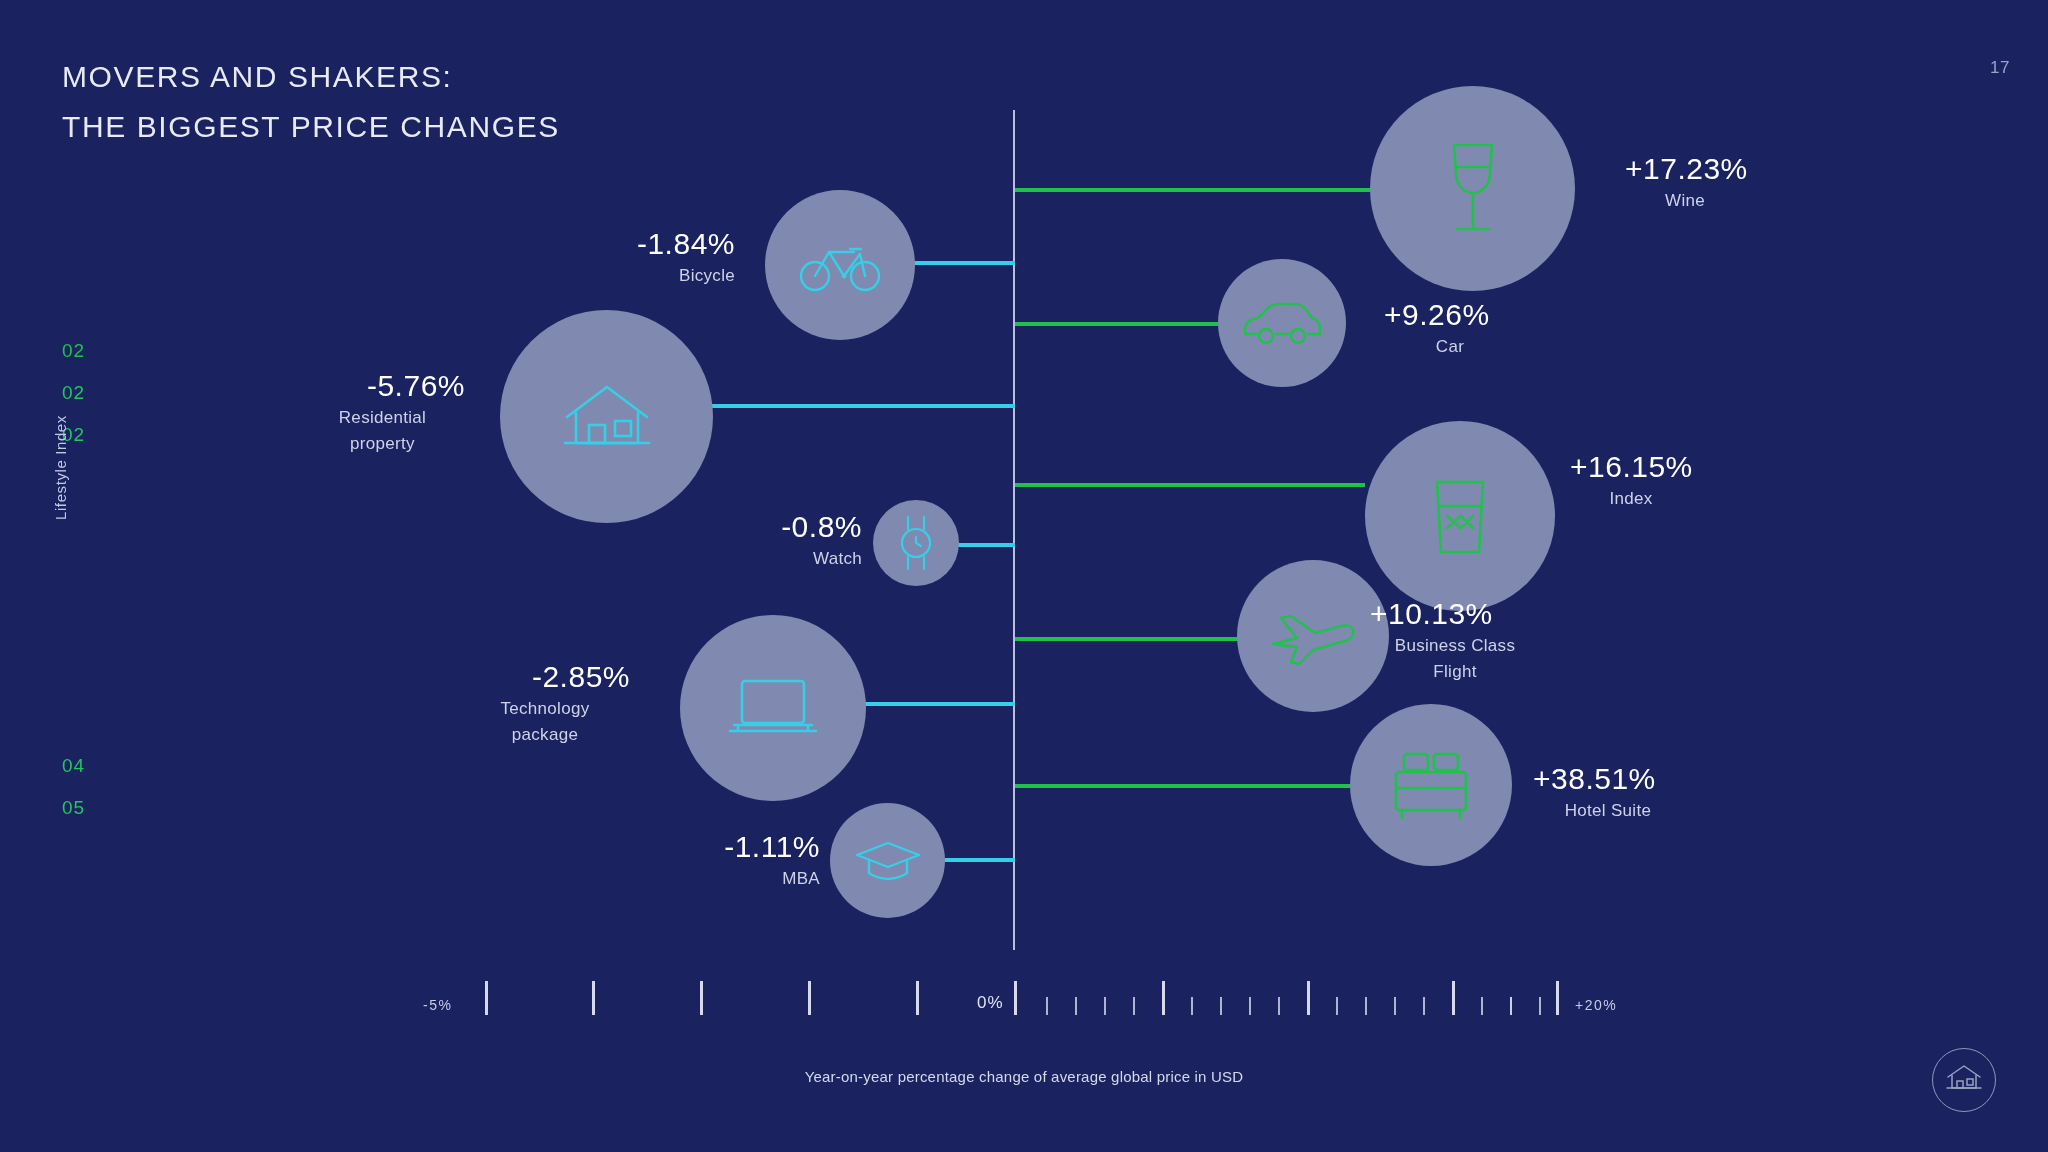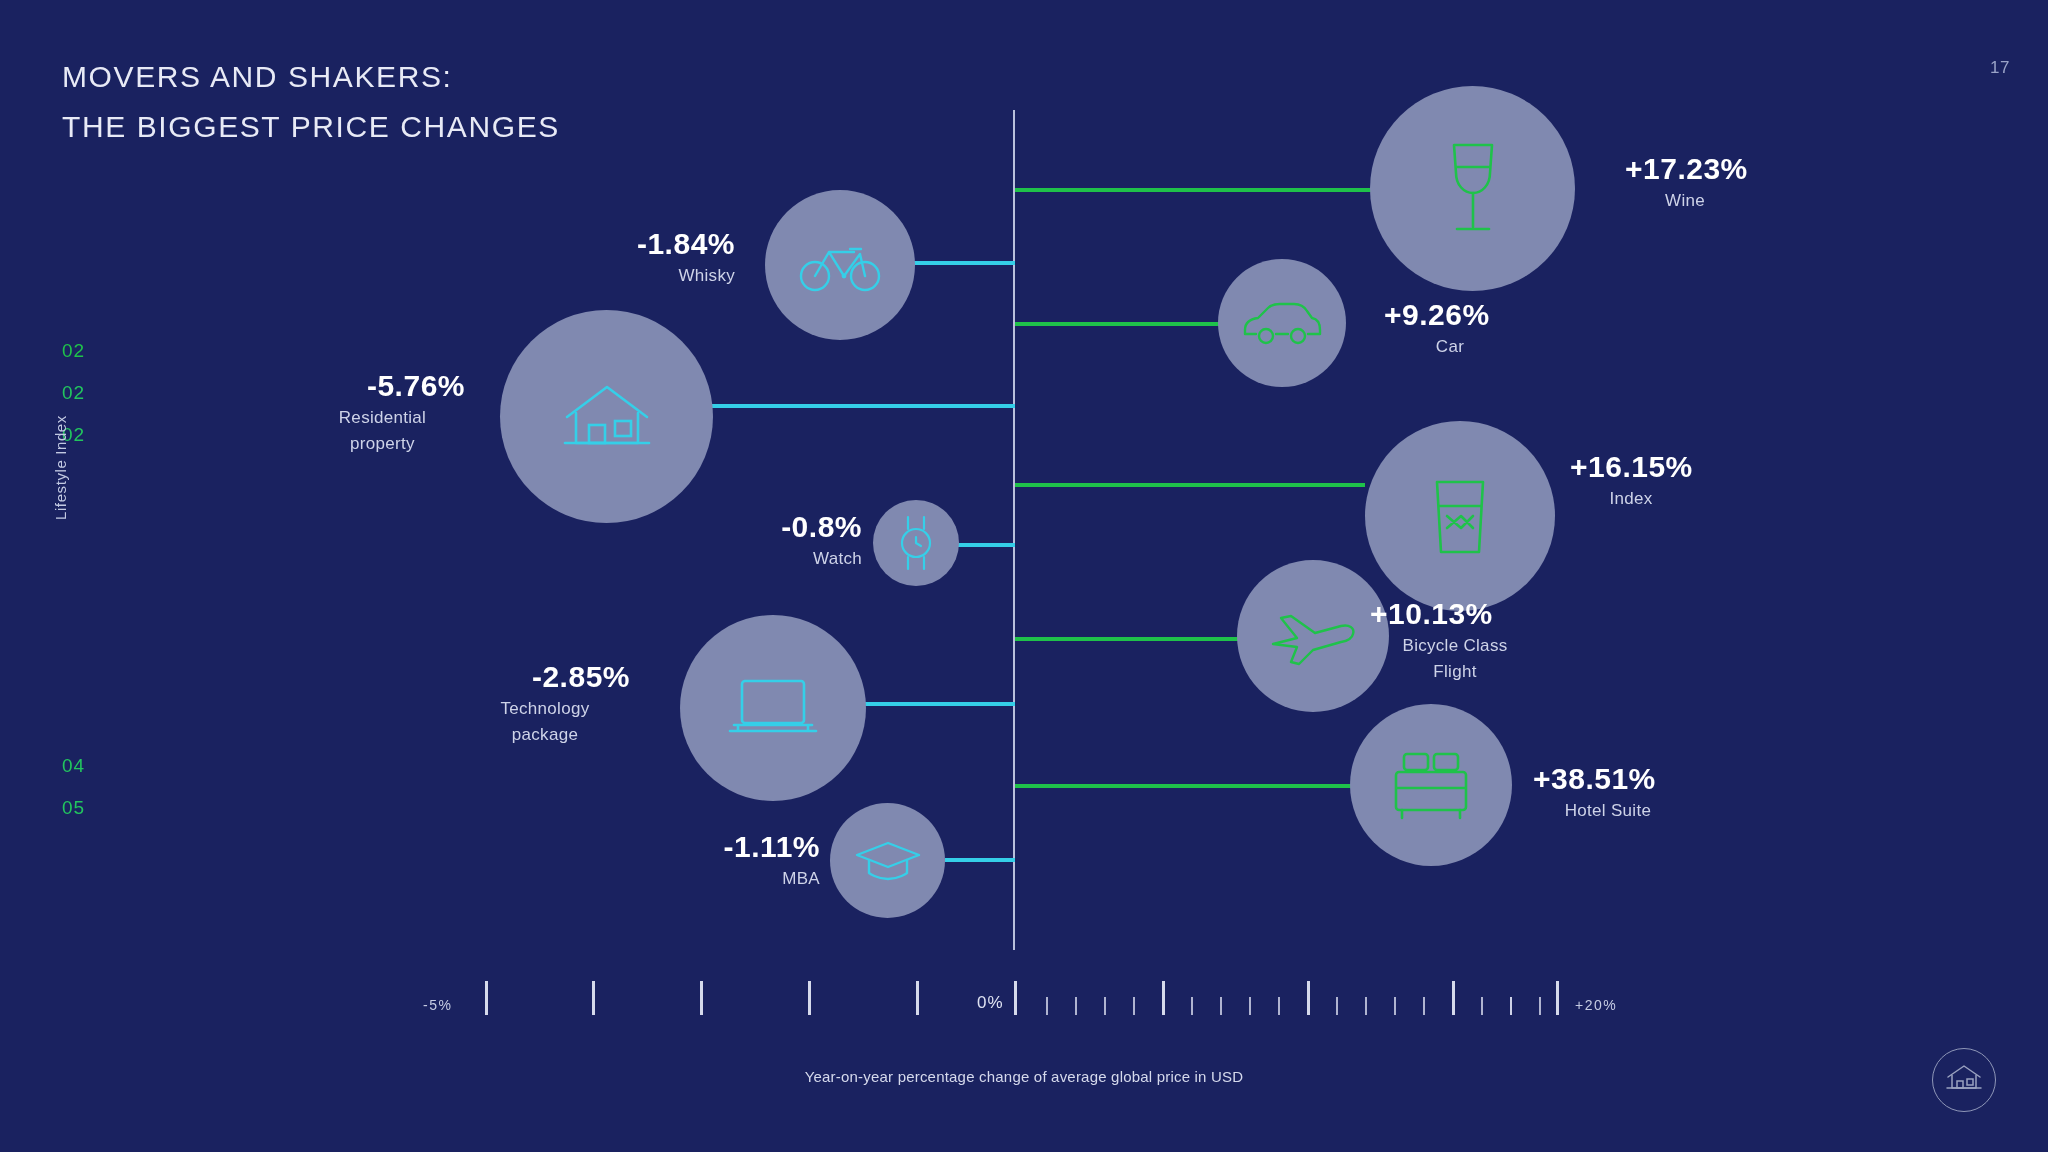--- a/index.html
+++ b/index.html
@@ -53,21 +53,21 @@
   .bubble svg { display:block; }
 
   
   .connector { position:absolute; height:4px; }
   .connector.neg { background:#35cfe8; }
   .connector.pos { background:#1fc24a; }
 
   
   .vlabel { position:absolute; }
   .vlabel .pct {
-    font-size:30px; font-weight:700; color:#ffffff;
+    font-size:30px; font-weight:400; color:#ffffff;
     letter-spacing:.5px; line-height:38px; white-space:nowrap;
   }
   .vlabel .name {
     font-size:17px; font-weight:300; color:#ced3e8;
     line-height:26px; letter-spacing:.3px;
   }
   .vlabel.right-align { text-align:right; }
   .vlabel.left-align  { text-align:left; }
   .vlabel .name.ctr { text-align:center; }
 
@@ -233,21 +233,21 @@
         <rect x="46" y="6" width="24" height="16" rx="3"></rect>
         <rect x="8" y="24" width="70" height="38" rx="3"></rect>
         <path d="M8 40 L78 40"></path>
         <path d="M14 62 L14 70 M72 62 L72 70" stroke-linecap="round"></path>
       </svg>
     </span>
   </div>
 
   <div class="vlabel right-align" style="left:575px; top:225px; width:160px;">
     <div class="pct">-1.84%</div>
-    <div class="name">Whisky</div>
+    <div class="name">Bicycle</div>
   </div>
 
   <div class="vlabel right-align" style="left:300px; top:367px; width:165px;">
     <div class="pct">-5.76%</div>
     <div class="name ctr">Residential</div>
     <div class="name ctr">property</div>
   </div>
 
   <div class="vlabel right-align" style="left:700px; top:508px; width:162px;">
     <div class="pct">-0.8%</div>
@@ -275,21 +275,21 @@
     <div class="name ctr" style="width:132px;">Car</div>
   </div>
 
   <div class="vlabel left-align" style="left:1570px; top:448px; width:190px;">
     <div class="pct">+16.15%</div>
     <div class="name ctr" style="width:122px;">Index</div>
   </div>
 
   <div class="vlabel left-align" style="left:1370px; top:595px; width:200px;">
     <div class="pct">+10.13%</div>
-    <div class="name ctr" style="width:170px;">Bicycle Class</div>
+    <div class="name ctr" style="width:170px;">Business Class</div>
     <div class="name ctr" style="width:170px;">Flight</div>
   </div>
 
   <div class="vlabel left-align" style="left:1533px; top:760px; width:200px;">
     <div class="pct">+38.51%</div>
     <div class="name ctr" style="width:150px;">Hotel Suite</div>
   </div>
 
   <div class="axis-row">
     <div class="axis-end-label" style="left:423px;">-5%</div>

